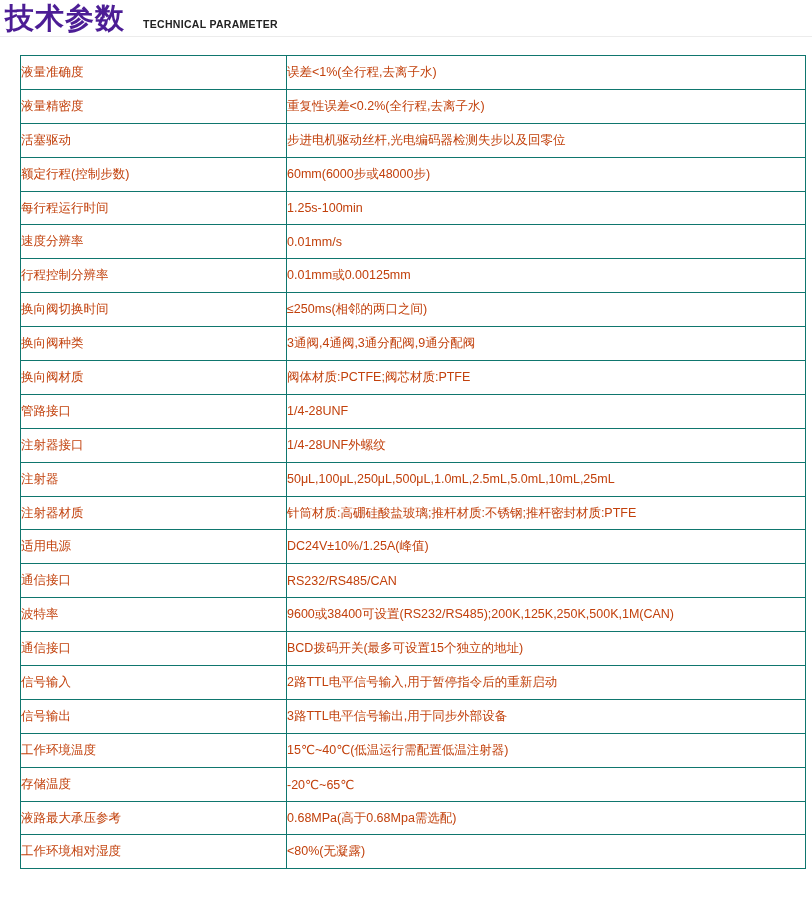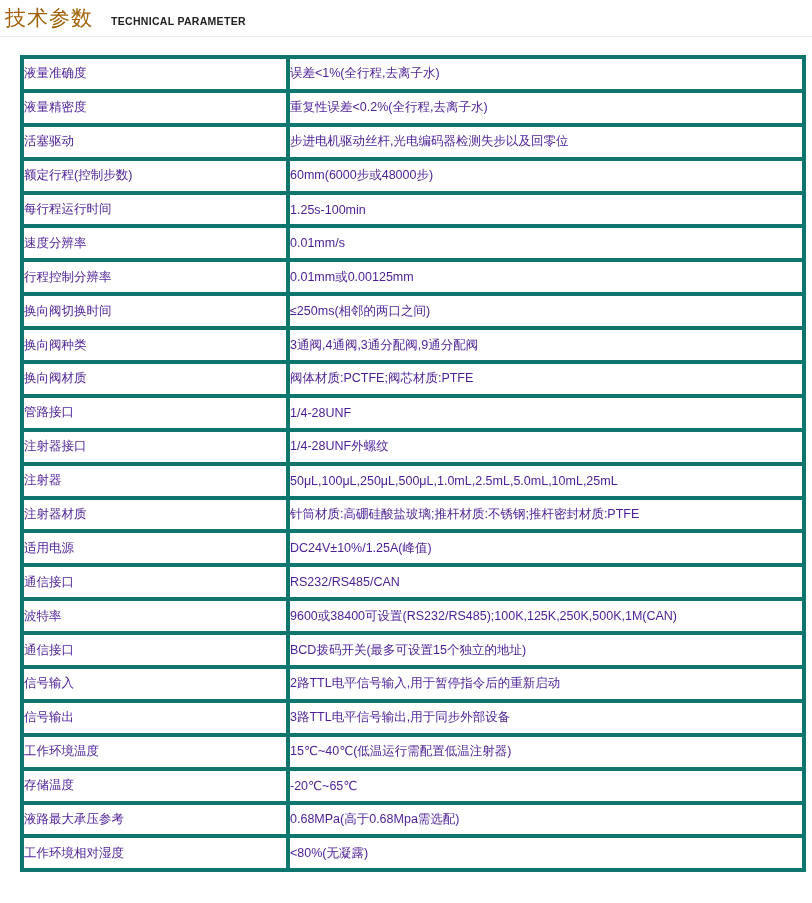--- a/index.html
+++ b/index.html
@@ -17,24 +17,24 @@
   }
   .header {
     position: absolute;
     top: 2px;
     left: 5px;
     display: flex;
     align-items: baseline;
     white-space: nowrap;
   }
   .title-cn {
-    font-size: 21px;
+    font-size: 29px;
     line-height: 32px;
-    font-weight: 400;
-    color: #a16207;
+    font-weight: 700;
+    color: #4c1d95;
     letter-spacing: 1px;
   }
   .title-en {
     font-size: 10.5px;
     font-weight: 700;
     color: #222222;
     margin-left: 18px;
     letter-spacing: 0.3px;
   }
   .header-divider {
@@ -50,23 +50,23 @@
     top: 55px;
     left: 20px;
     width: 786px;
   }
   table.spec-table {
     width: 100%;
     border-collapse: collapse;
     table-layout: fixed;
   }
   table.spec-table td {
-    border: 4px solid #0f766e;
+    border: 1px solid #0f766e;
     font-size: 12.5px;
-    color: #4c1d95;
+    color: #c2410c;
     padding: 0;
     vertical-align: middle;
     white-space: nowrap;
     overflow: hidden;
   }
   table.spec-table tr {
     height: 33.9px;
   }
   td.label-cell {
     width: 266px;
@@ -154,21 +154,21 @@
           <tr>
             <td class="label-cell">适用电源</td>
             <td class="value-cell">DC24V±10%/1.25A(峰值)</td>
           </tr>
           <tr>
             <td class="label-cell">通信接口</td>
             <td class="value-cell">RS232/RS485/CAN</td>
           </tr>
           <tr>
             <td class="label-cell">波特率</td>
-            <td class="value-cell">9600或38400可设置(RS232/RS485);100K,125K,250K,500K,1M(CAN)</td>
+            <td class="value-cell">9600或38400可设置(RS232/RS485);200K,125K,250K,500K,1M(CAN)</td>
           </tr>
           <tr>
             <td class="label-cell">通信接口</td>
             <td class="value-cell">BCD拨码开关(最多可设置15个独立的地址)</td>
           </tr>
           <tr>
             <td class="label-cell">信号输入</td>
             <td class="value-cell">2路TTL电平信号输入,用于暂停指令后的重新启动</td>
           </tr>
           <tr>

